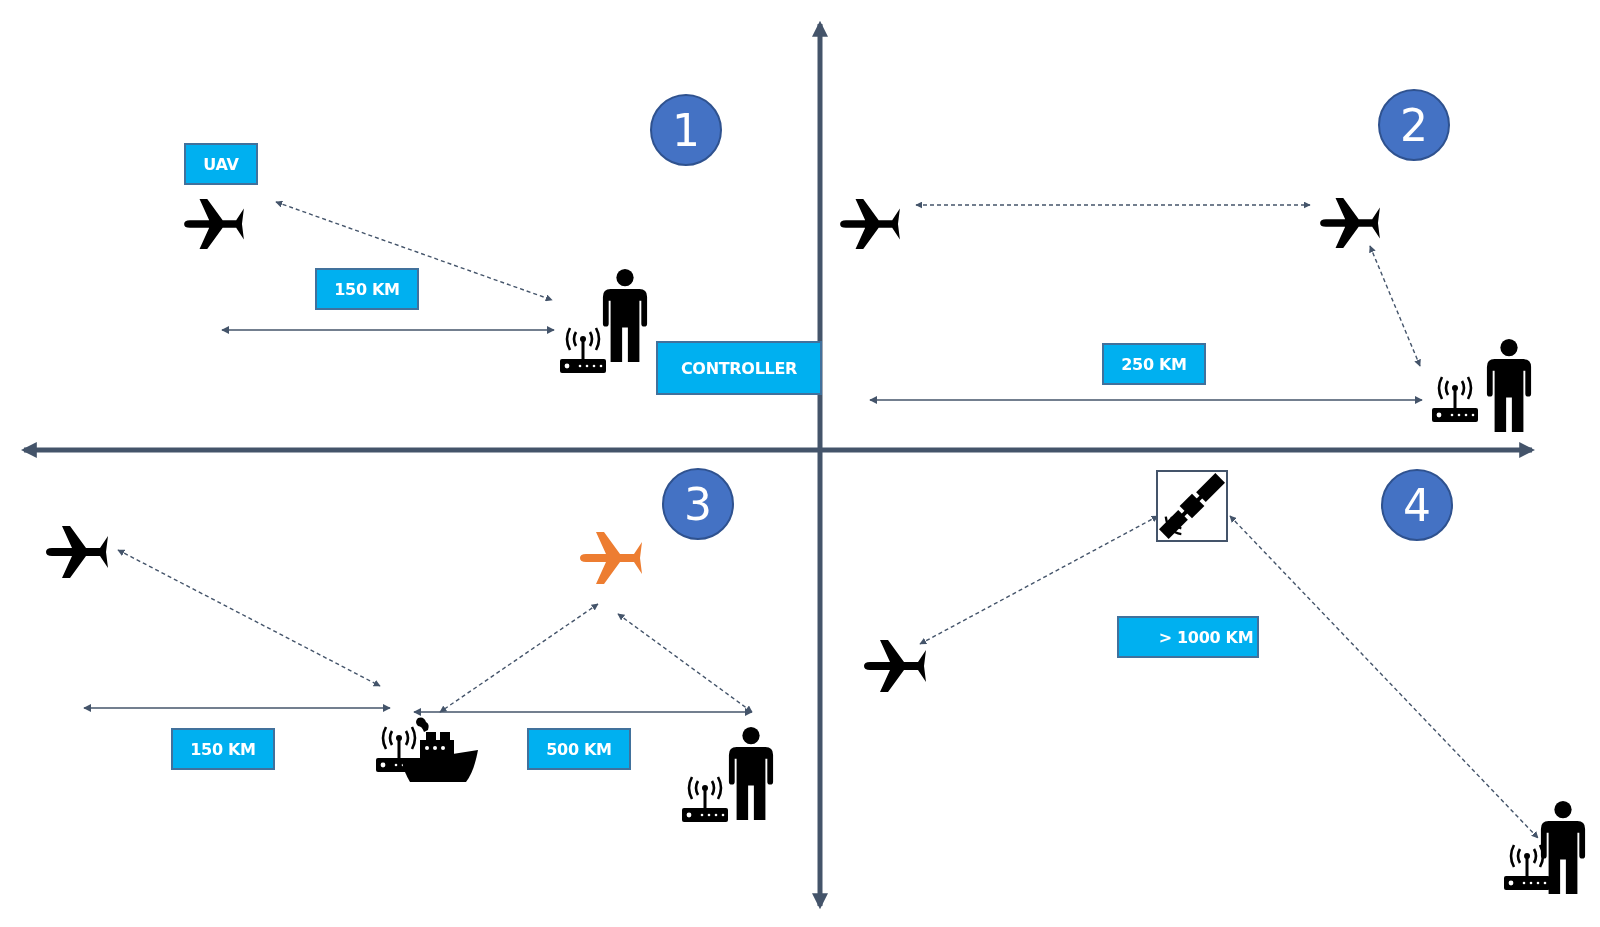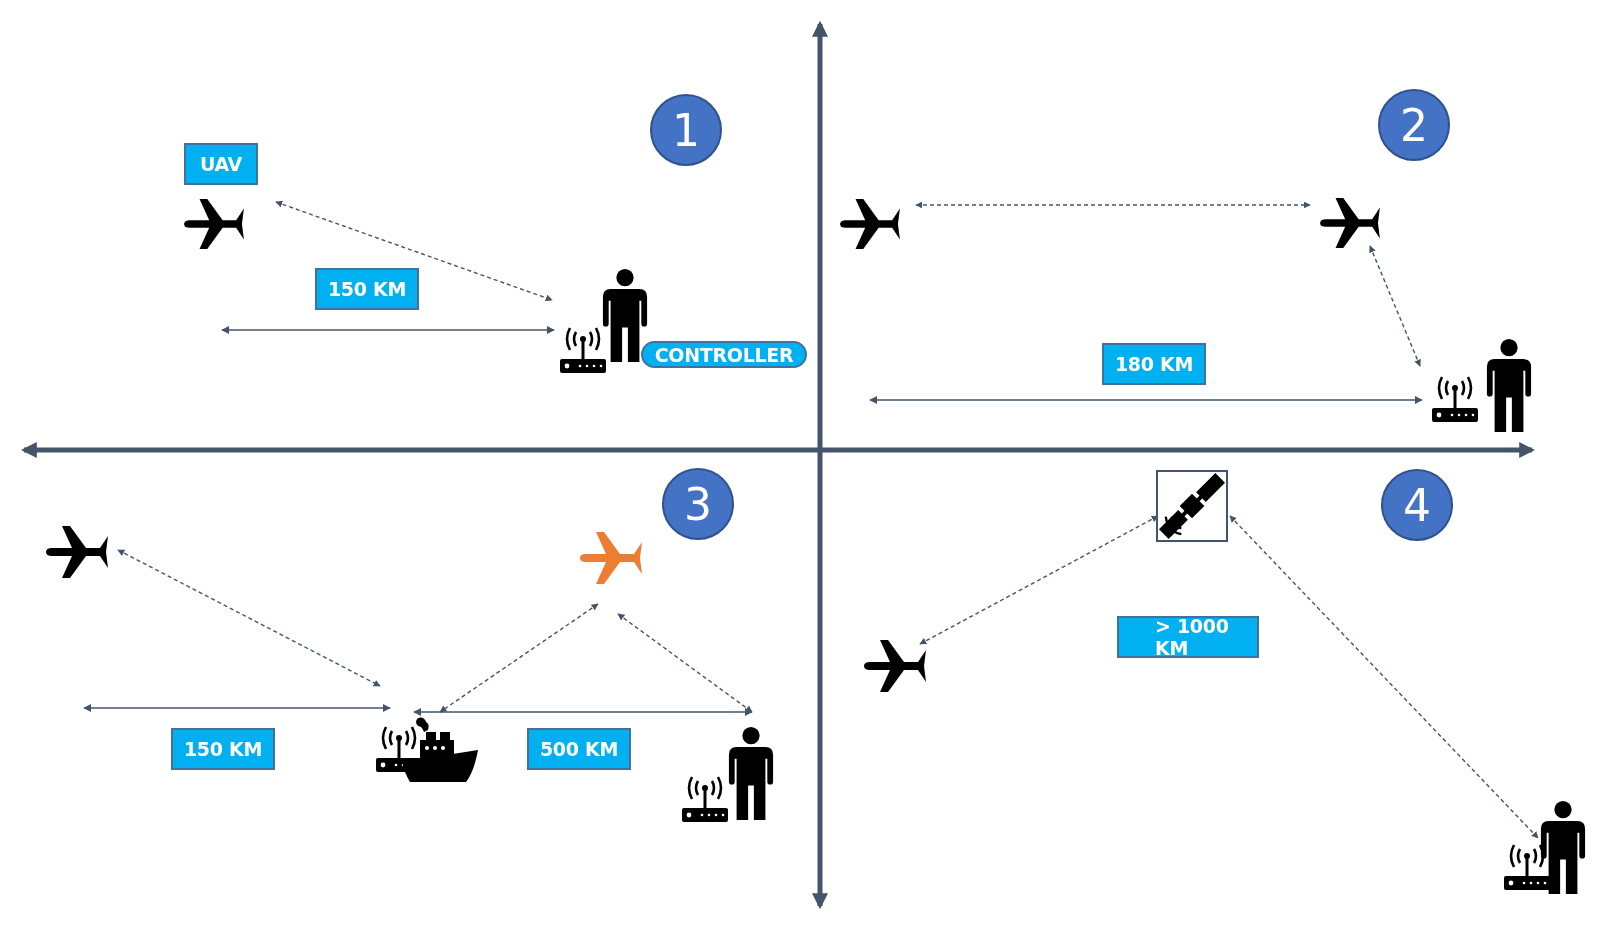--- a/index.html
+++ b/index.html
@@ -5,21 +5,21 @@
     html, body { margin: 0; padding: 0; background: #ffffff; }
     body { width: 1600px; height: 927px; position: relative; overflow: hidden; font-family: "Liberation Sans", sans-serif; }
     #diagram { position: absolute; left: 0; top: 0; width: 1600px; height: 927px; }
     .label-box {
       position: absolute;
       background: #00b0f0;
       border: 2px solid #41719c;
       color: #ffffff;
       font-family: "DejaVu Sans", sans-serif;
       font-weight: bold;
-      font-size: 19px;
+      font-size: 16px;
       display: flex; align-items: center; justify-content: center;
       box-sizing: border-box;
       letter-spacing: -0.3px;
     }
     .num-circle {
       position: absolute;
       width: 72px; height: 72px;
       border-radius: 50%;
       background: #4472c4;
       border: 2px solid #2f528f;
@@ -142,17 +142,17 @@
     </svg>
 </div>
 
 <div class="num-circle" style="left:650px; top:94px;">1</div>
 <div class="num-circle" style="left:1378px; top:89px;">2</div>
 <div class="num-circle" style="left:662px; top:468px;">3</div>
 <div class="num-circle" style="left:1381px; top:469px;">4</div>
 
 <div class="label-box" style="left:184px; top:143px; width:74px; height:42px;">UAV</div>
 <div class="label-box" style="left:315px; top:268px; width:104px; height:42px;">150 KM</div>
-<div class="label-box" style="left:641px; top:341px; width:166px; height:27px;border-radius:21px;">CONTROLLER</div>
-<div class="label-box" style="left:1102px; top:343px; width:104px; height:42px;">180 KM</div>
+<div class="label-box" style="left:656px; top:341px; width:166px; height:54px;">CONTROLLER</div>
+<div class="label-box" style="left:1102px; top:343px; width:104px; height:42px;">250 KM</div>
 <div class="label-box" style="left:171px; top:728px; width:104px; height:42px;">150 KM</div>
 <div class="label-box" style="left:527px; top:728px; width:104px; height:42px;">500 KM</div>
 <div class="label-box" style="left:1117px; top:616px; width:142px; height:42px;padding-left:36px;">&gt; 1000 KM</div>
 
 </body></html>

